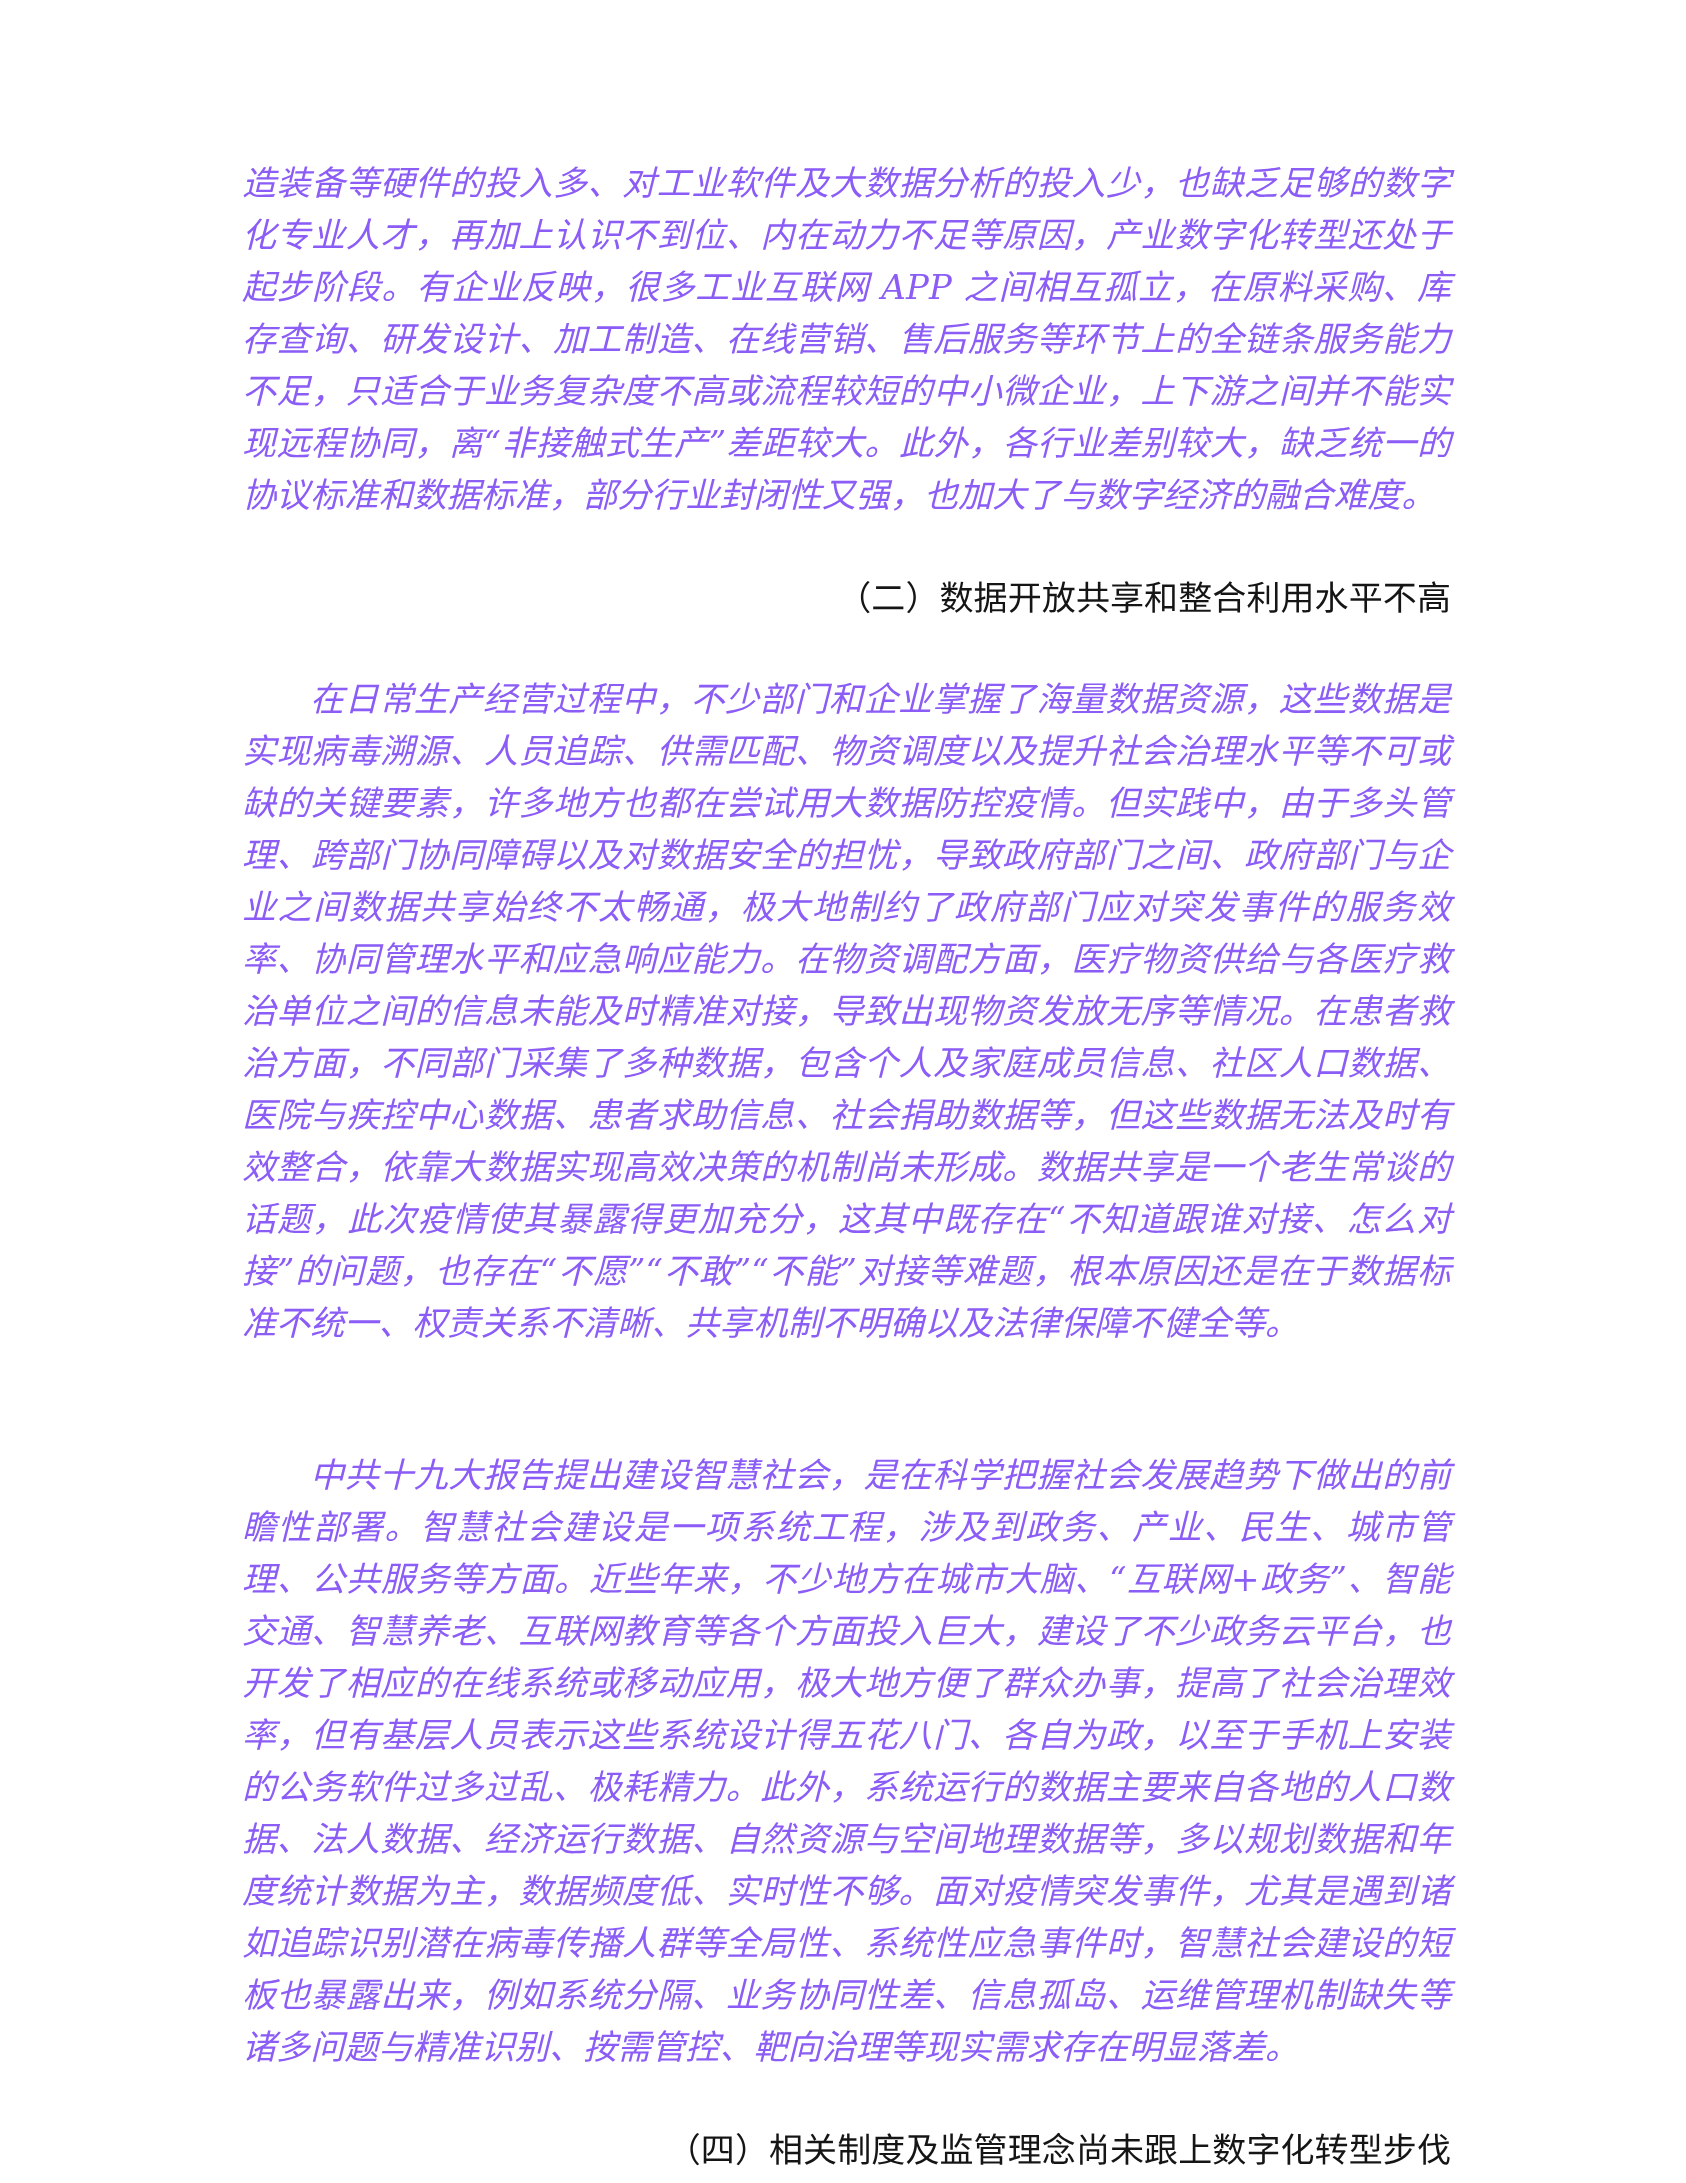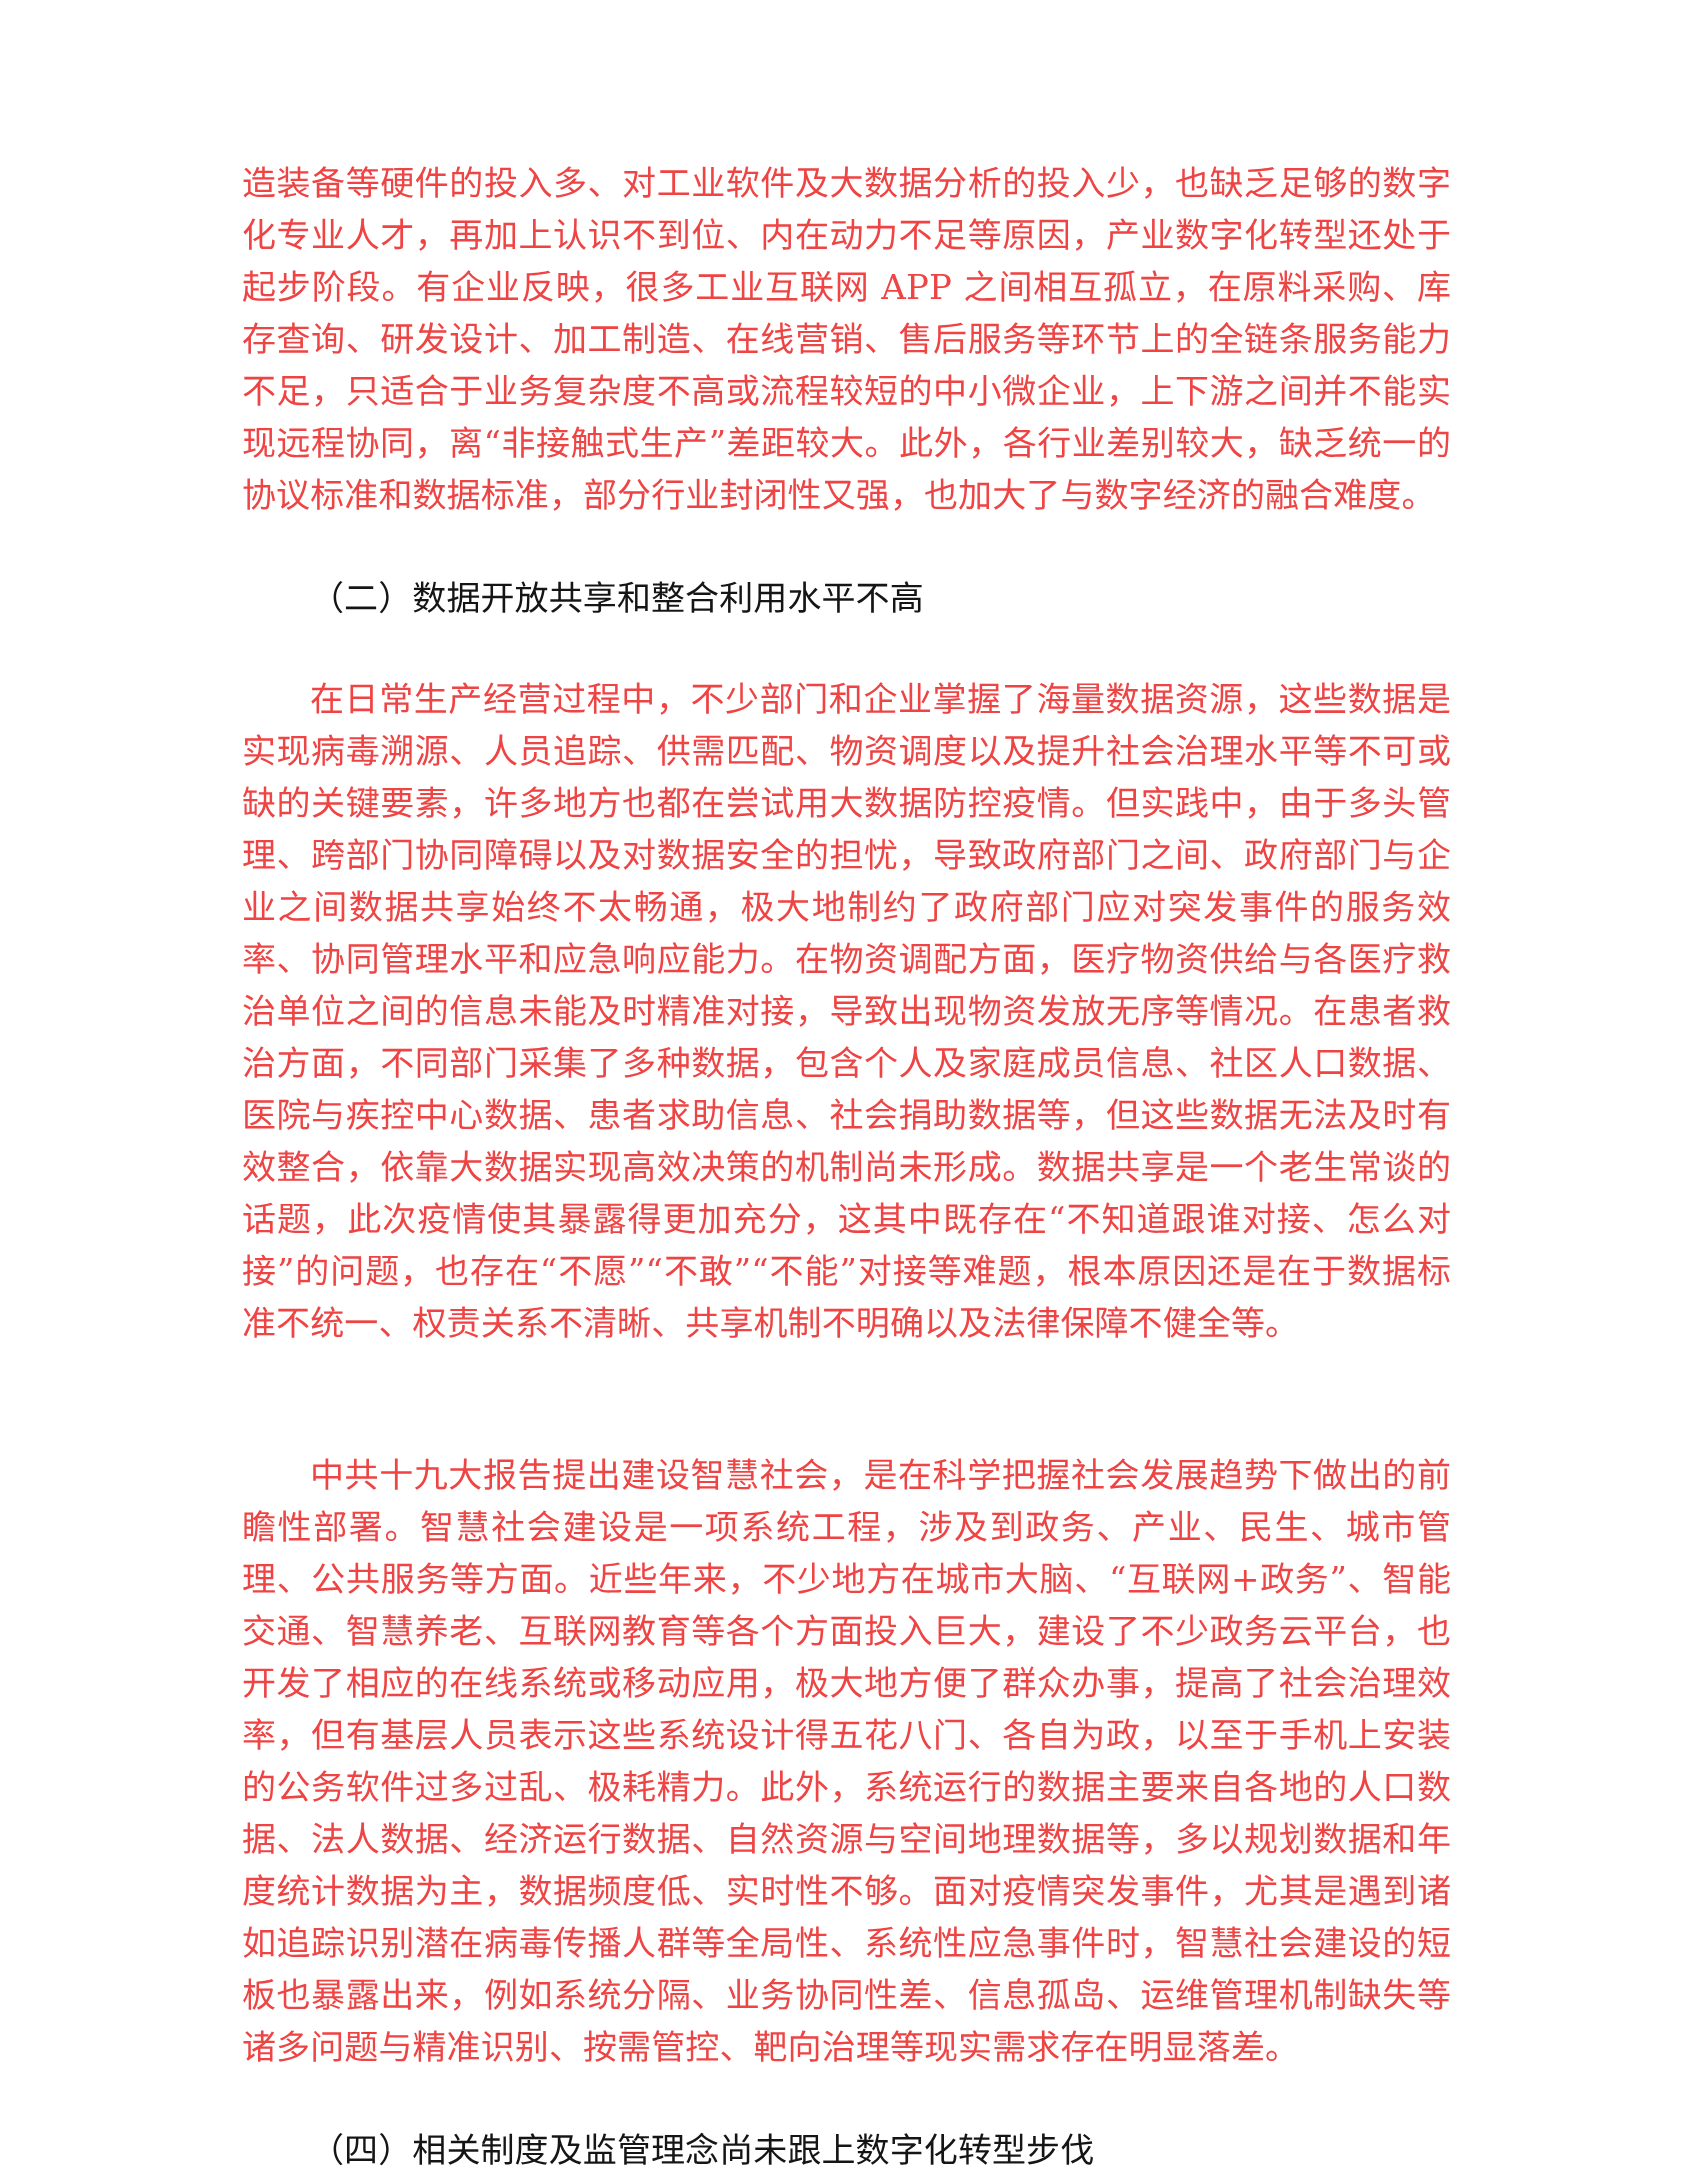--- a/index.html
+++ b/index.html
@@ -22,40 +22,41 @@
   .content {
     position: absolute;
     left: 242px;
     top: 157px;
     width: 1209px;
   }
   .para {
     margin: 0 0 0 0;
     font-size: 34px;
     line-height: 52px;
-    color: #ef4444;
+    color: #8b5cf6;
     text-align: justify;
     text-align-last: left;
     text-justify: inter-character;
     letter-spacing: 0.1px;
     font-family: "DejaVu Serif", "Liberation Serif", serif;
     word-break: break-all;
+    font-style: italic;
     -webkit-font-smoothing: antialiased;
   }
   .para.indent {
     text-indent: 68px;
   }
   .heading {
     margin: 0;
     font-size: 34px;
     line-height: 52px;
     color: #151515;
     text-indent: 68px;
     font-family: "DejaVu Serif", "Liberation Serif", serif;
-    text-align: left;
+    text-align: right;
     letter-spacing: 0.1px;
   }
   .gap-block { height: 51px; }
   .gap-small { height: 49px; }
 </style>
 </head>
 <body>
 
 <div class="page">
   <div class="content">

